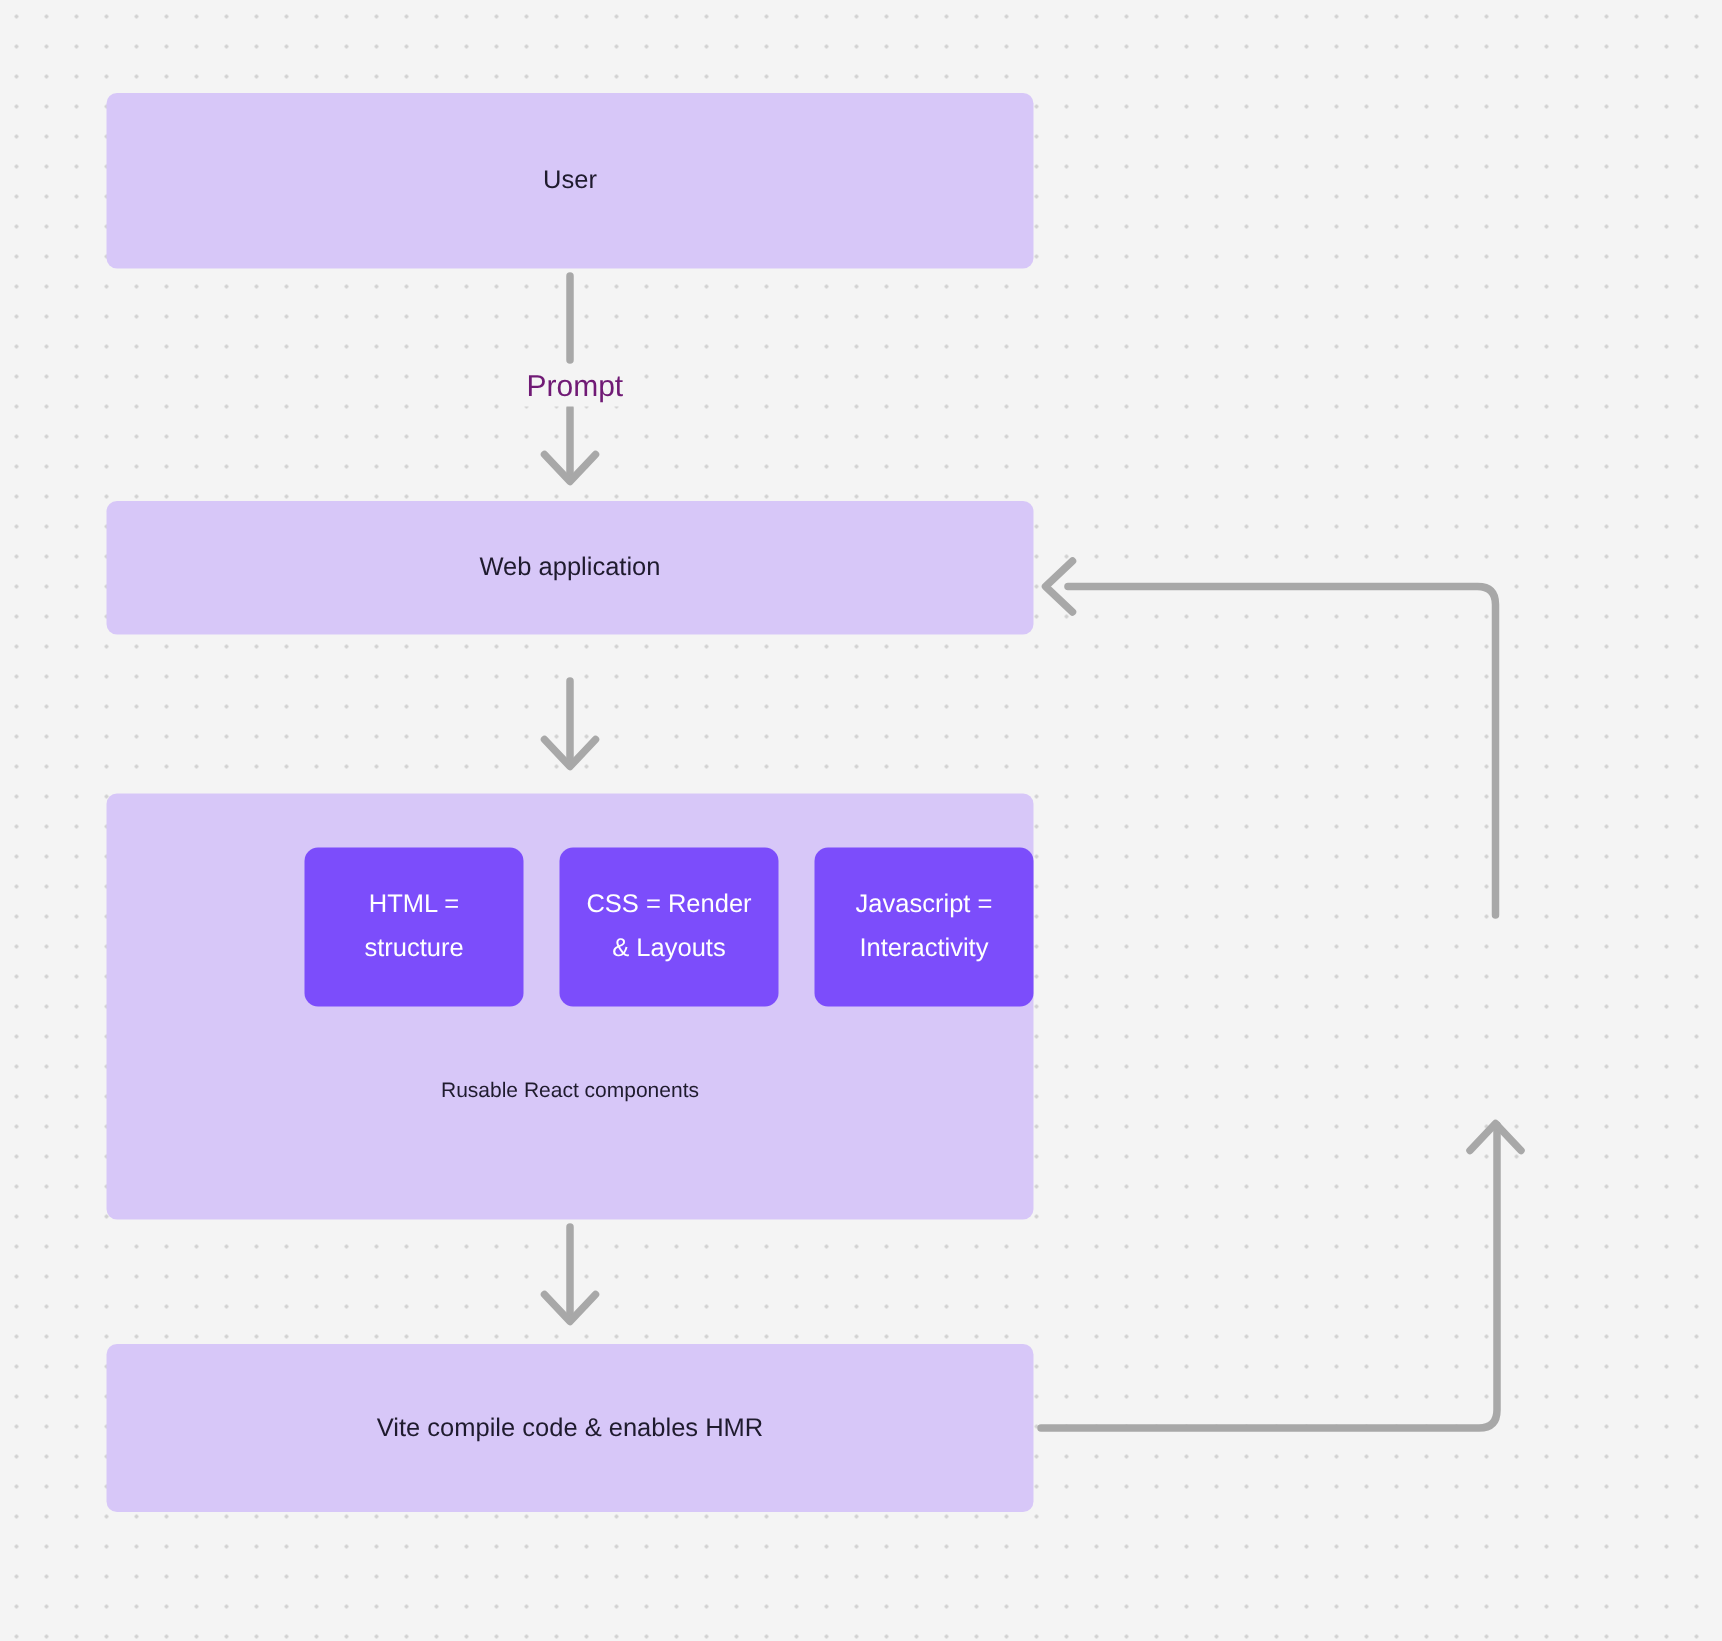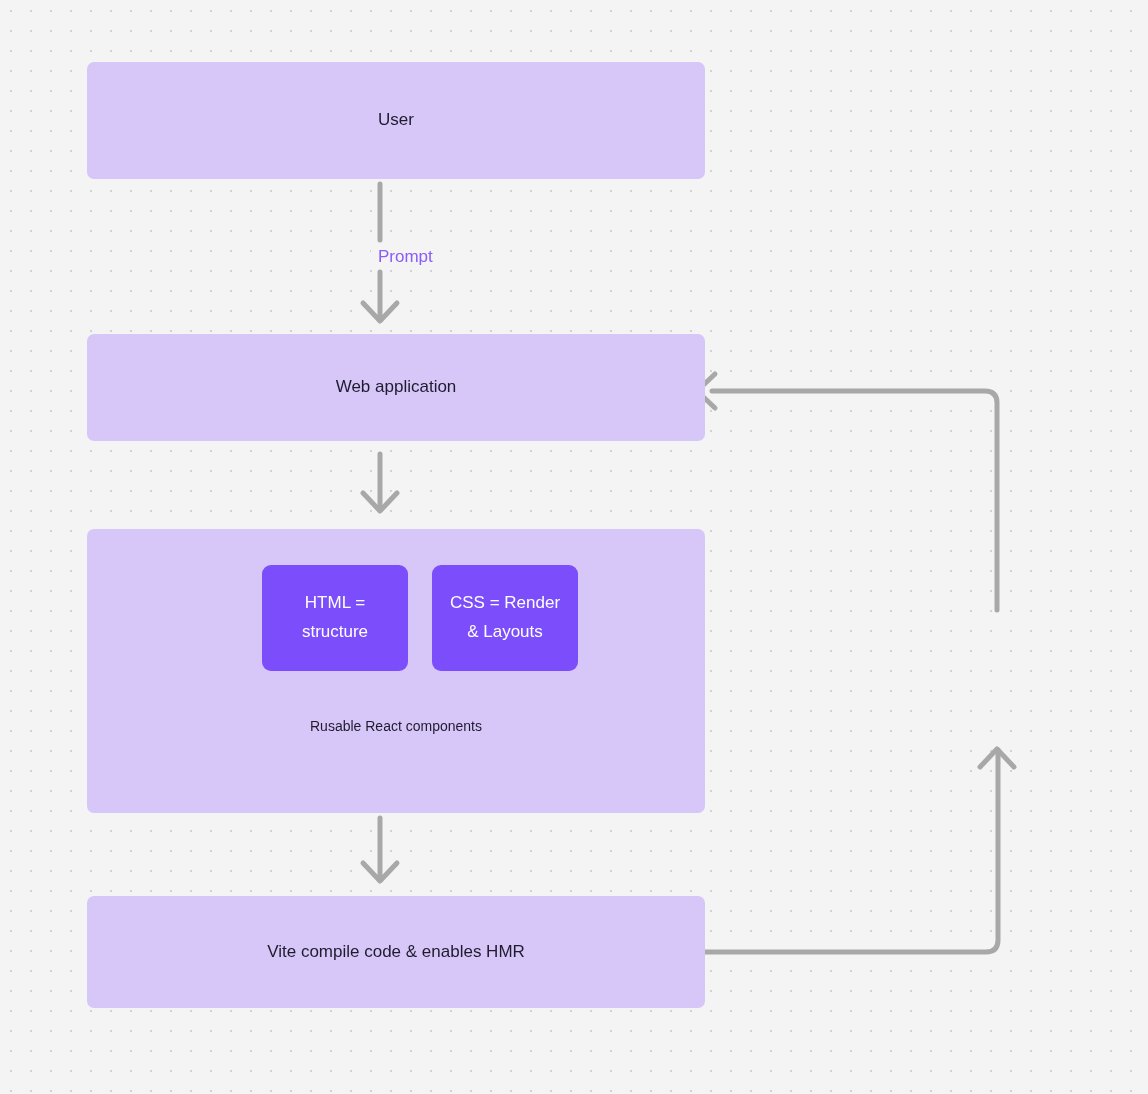--- a/index.html
+++ b/index.html
@@ -34,43 +34,42 @@
     position: absolute;
     display: flex;
     align-items: center;
     justify-content: center;
     background: #d7c7f8;
     border-radius: 7px;
     color: #1f1b2e;
     font-size: 17px;
     line-height: 1.35;
     text-align: center;
-    margin-left: 16px;
   }
 
   #node-user       { left: 71px;  top: 62px;  width: 618px; height: 117px; }
-  #node-webapp     { left: 71px;  top: 334px; width: 618px; height: 107px; }
+  #node-webapp     { left: 71px;  top: 334px; width: 618px; height: 89px; }
   #node-components { left: 71px;  top: 529px; width: 618px; height: 284px; }
   #node-vite       { left: 71px;  top: 896px; width: 618px; height: 112px; }
   #node-render     { left: 903px; top: 614px; width: 189px; height: 115px; }
 
   .components-inner {
     position: absolute;
     left: 0; top: 0;
     width: 100%; height: 100%;
     display: block;
   }
 
   .chip-row {
     position: absolute;
     left: 0;
     top: 36px;
     width: 100%;
     display: flex;
-    justify-content: center;
+    justify-content: flex-end;
     gap: 24px;
     padding-left: 48px;
   }
 
   .chip {
     width: 146px;
     height: 106px;
     background: #7c4dfb;
     border-radius: 9px;
     color: #ffffff;
@@ -88,26 +87,25 @@
     left: 0;
     top: 188px;
     width: 100%;
     text-align: center;
     font-size: 14px;
     color: #1f1b2e;
   }
 
   .edge-label {
     position: absolute;
-    font-size: 17px;
-    color: #8b5cf6;
+    font-size: 20px;
+    color: #701a75;
     background: #f4f4f4;
     padding: 1px 7px;
     white-space: nowrap;
-    margin-left: 27px;
   }
 
   #label-prompt { left: 344px; top: 246px; }
 </style>
 </head>
 <body>
 
 <div id="canvas">
 
   <svg class="edges" viewBox="0 0 1148 1094" width="1148" height="1094">
@@ -150,20 +148,26 @@
             <span>HTML =</span><br>
             <span>structure</span>
           </span>
         </div>
         <div class="chip">
           <span>
             <span>CSS = Render</span><br>
             <span>&amp; Layouts</span>
           </span>
         </div>
+        <div class="chip">
+          <span>
+            <span>Javascript =</span><br>
+            <span>Interactivity</span>
+          </span>
+        </div>
       </div>
       <div class="components-caption">Rusable React components</div>
     </div>
   </div>
 
   <div class="node" id="node-vite">
     <span>Vite compile code &amp; enables HMR</span>
   </div>
 
 

